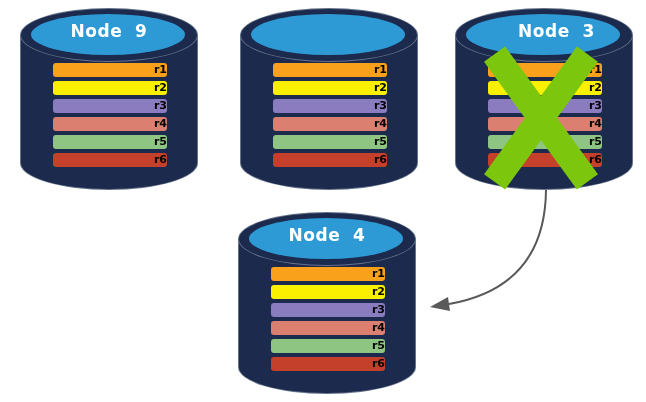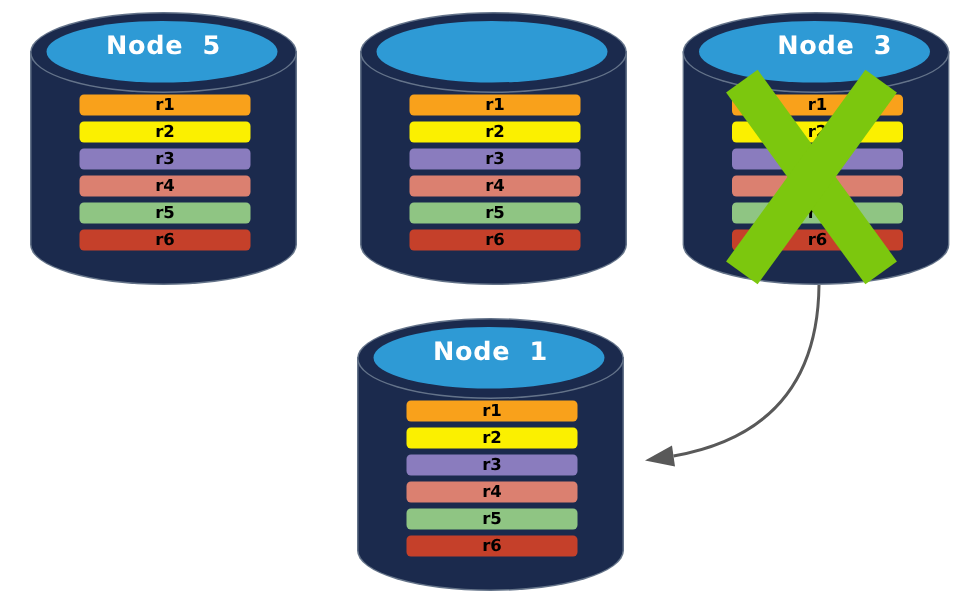--- a/index.html
+++ b/index.html
@@ -16,39 +16,39 @@
     border:1px solid rgba(140,155,170,0.65);border-top:none;
     border-radius:0 0 50% 50% / 0 0 27px 27px;}
   .cyl-top{position:absolute;left:0;top:0;width:176px;height:52px;
     border:1px solid rgba(140,155,170,0.65);border-radius:50%;}
   .cyl-top-face{position:absolute;left:11px;top:6px;width:154px;height:41px;border-radius:50%;}
   .node-title{position:absolute;left:0;right:0;top:13px;text-align:center;
     font-size:17px;font-weight:bold;white-space:pre;letter-spacing:0.5px;}
 
   .rows{position:absolute;left:33px;top:55px;width:114px;}
   .row{height:14px;margin-bottom:4px;border-radius:3px;
-    font-size:11px;font-weight:bold;line-height:14px;text-align:center;}
+    font-size:11px;font-weight:bold;line-height:14px;text-align:right;}
 
   .xmark{position:absolute;left:0;top:0;width:178px;height:184px;pointer-events:none;}
   .xbar{position:absolute;left:73px;top:31px;width:26px;height:158px;}
   .xbar-a{transform:rotate(-36deg);}
   .xbar-b{transform:rotate(36deg);}
 
   .arrow-svg{position:absolute;left:415px;top:182px;width:150px;height:135px;}
 </style>
 </head>
 <body>
 
 <div class="canvas" style="background: rgb(255, 255, 255);">
 
   <div class="node node-1">
     <div class="cyl-body" style="background: rgb(27, 42, 77);"></div>
     <div class="cyl-top" style="background: rgb(27, 42, 77);"></div>
     <div class="cyl-top-face" style="background: rgb(46, 154, 213);"></div>
-    <div class="node-title" style="color: rgb(255, 255, 255);">Node  5</div>
+    <div class="node-title" style="color: rgb(255, 255, 255);">Node  9</div>
     <div class="rows" style="color: rgb(0, 0, 0);">
       <div class="row" style="background: rgb(249, 161, 27);">r1</div>
       <div class="row" style="background: rgb(251, 240, 0);">r2</div>
       <div class="row" style="background: rgb(138, 124, 190);">r3</div>
       <div class="row" style="background: rgb(219, 128, 112);">r4</div>
       <div class="row" style="background: rgb(143, 197, 131);">r5</div>
       <div class="row" style="background: rgb(197, 64, 42);">r6</div>
     </div>
   </div>
 
@@ -82,21 +82,21 @@
     <div class="xmark">
       <div class="xbar xbar-a" style="background: rgb(124, 199, 14);"></div>
       <div class="xbar xbar-b" style="background: rgb(124, 199, 14);"></div>
     </div>
   </div>
 
   <div class="node node-4">
     <div class="cyl-body" style="background: rgb(27, 42, 77);"></div>
     <div class="cyl-top" style="background: rgb(27, 42, 77);"></div>
     <div class="cyl-top-face" style="background: rgb(46, 154, 213);"></div>
-    <div class="node-title" style="color: rgb(255, 255, 255);">Node  1</div>
+    <div class="node-title" style="color: rgb(255, 255, 255);">Node  4</div>
     <div class="rows" style="color: rgb(0, 0, 0);">
       <div class="row" style="background: rgb(249, 161, 27);">r1</div>
       <div class="row" style="background: rgb(251, 240, 0);">r2</div>
       <div class="row" style="background: rgb(138, 124, 190);">r3</div>
       <div class="row" style="background: rgb(219, 128, 112);">r4</div>
       <div class="row" style="background: rgb(143, 197, 131);">r5</div>
       <div class="row" style="background: rgb(197, 64, 42);">r6</div>
     </div>
   </div>
 

